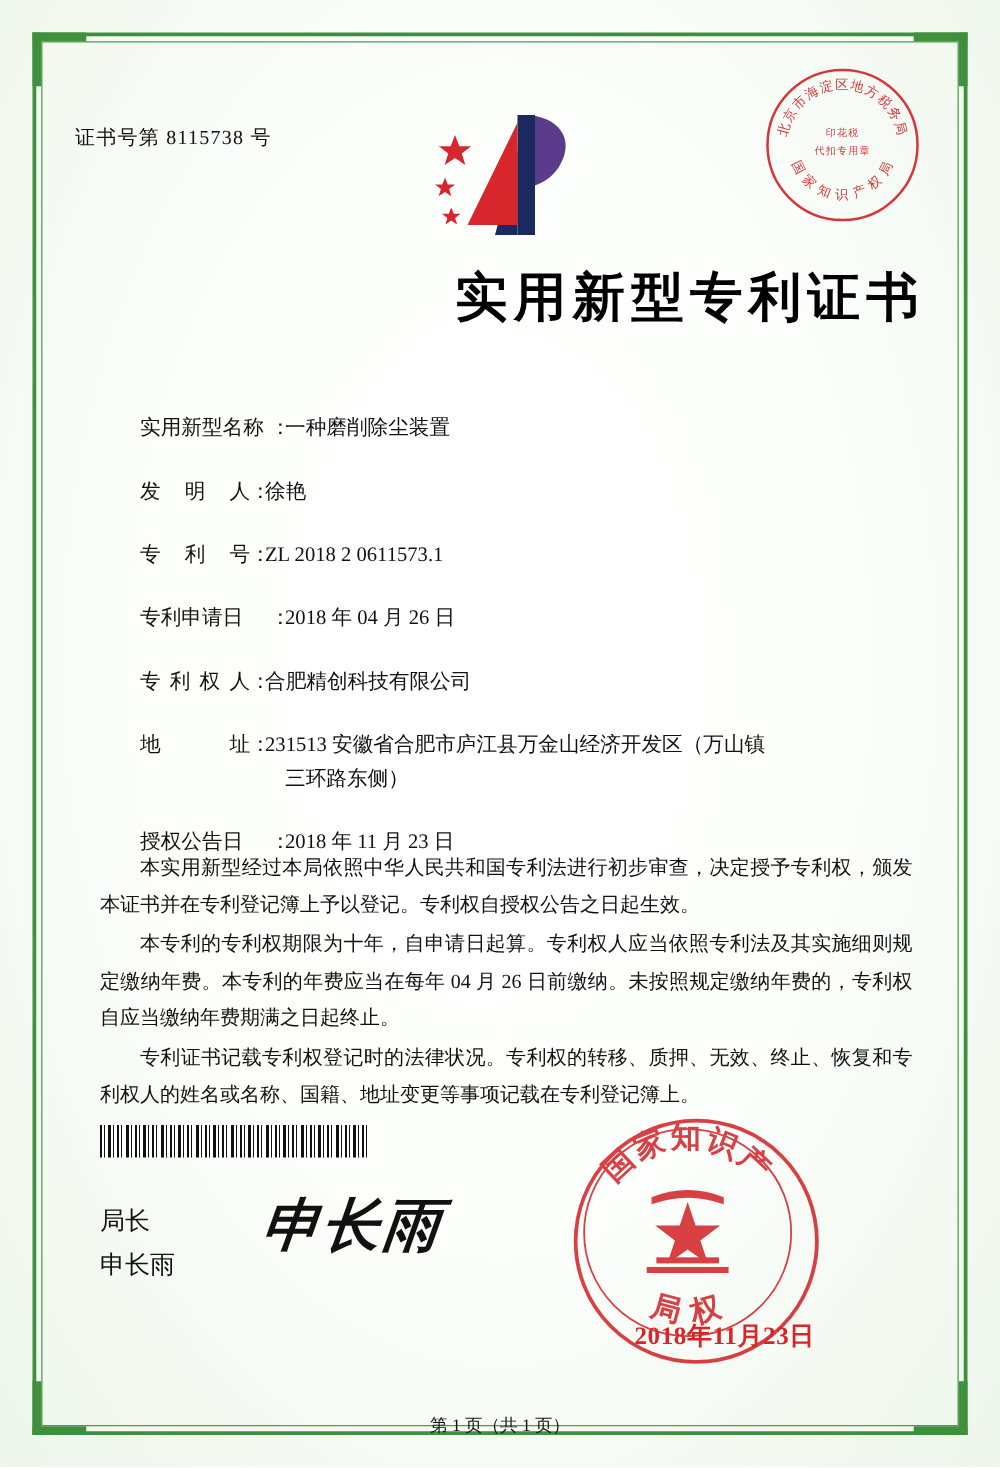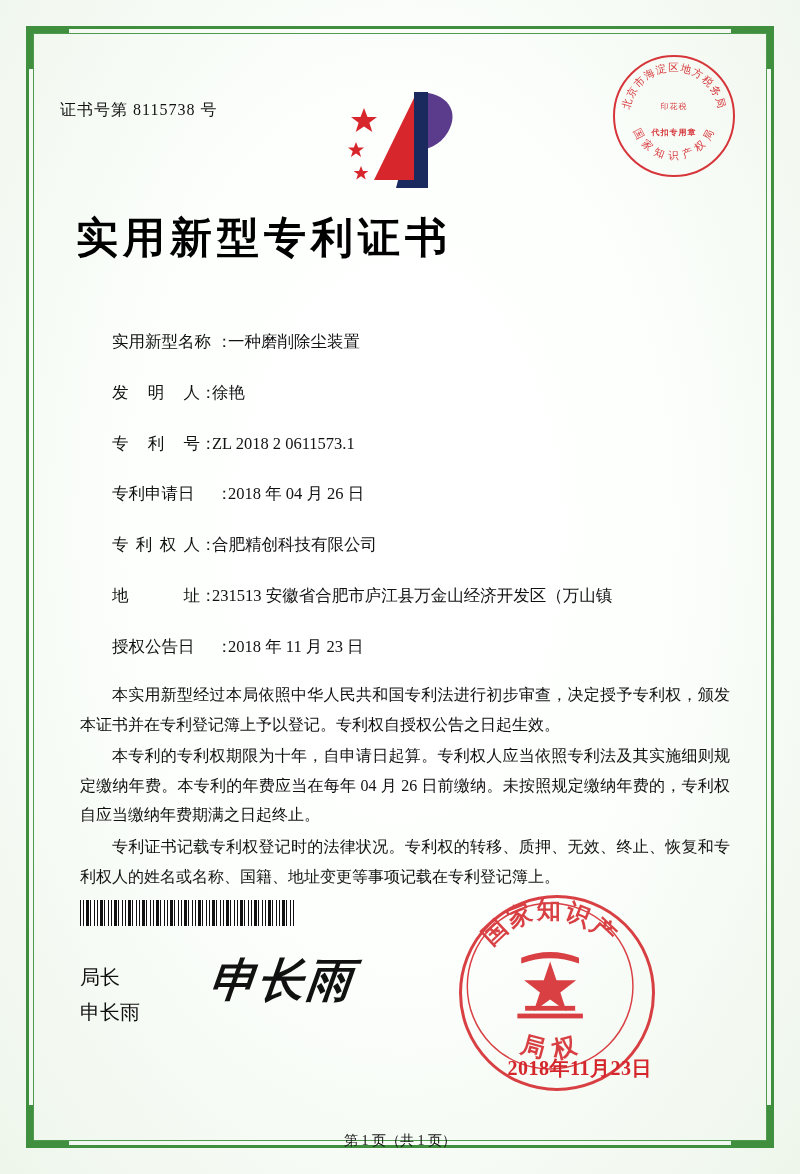--- a/index.html
+++ b/index.html
@@ -101,29 +101,29 @@
   .stamp-top .mid-line {
     position: absolute;
     left: 0;
     width: 118px;
     text-align: center;
     font-size: 8px;
     letter-spacing: 1px;
     font-family: "Liberation Serif", serif;
   }
   .stamp-top .l1 { top: 44px; }
-  .stamp-top .l2 { top: 70px; font-weight: bold; }
+  .stamp-top .l2 { top: 58px; }
 
   
   .title {
     position: absolute;
-    left: 16px;
+    left: 0;
     right: 0;
     top: 155px;
-    text-align: left;
+    text-align: right;
     font-size: 42px;
     font-weight: bold;
     letter-spacing: 5px;
     color: #000;
     font-family: "Liberation Serif", "DejaVu Serif", serif;
   }
 
   
   .fields {
     position: absolute;
@@ -335,20 +335,21 @@
       <div class="field-row">
         <span class="field-label">专利申请日</span><span class="field-colon">：</span><span class="field-value">2018 年 04 月 26 日</span>
       </div>
 
       <div class="field-row">
         <span class="field-label spread">专 利 权 人</span><span class="field-colon">：</span><span class="field-value">合肥精创科技有限公司</span>
       </div>
 
       <div class="field-row">
         <span class="field-label spread">地     址</span><span class="field-colon">：</span><span class="field-value">231513 安徽省合肥市庐江县万金山经济开发区（万山镇</span>
+        <span class="addr-second">三环路东侧）</span>
       </div>
 
       <div class="field-row row-two-col">
         <span class="field-label">授权公告日</span><span class="field-colon">：</span><span class="field-value">2018 年 11 月 23 日</span>
       </div>
 
     </div>
 
     <div class="paras">
       <p class="para">本实用新型经过本局依照中华人民共和国专利法进行初步审查，决定授予专利权，颁发本证书并在专利登记簿上予以登记。专利权自授权公告之日起生效。</p>

